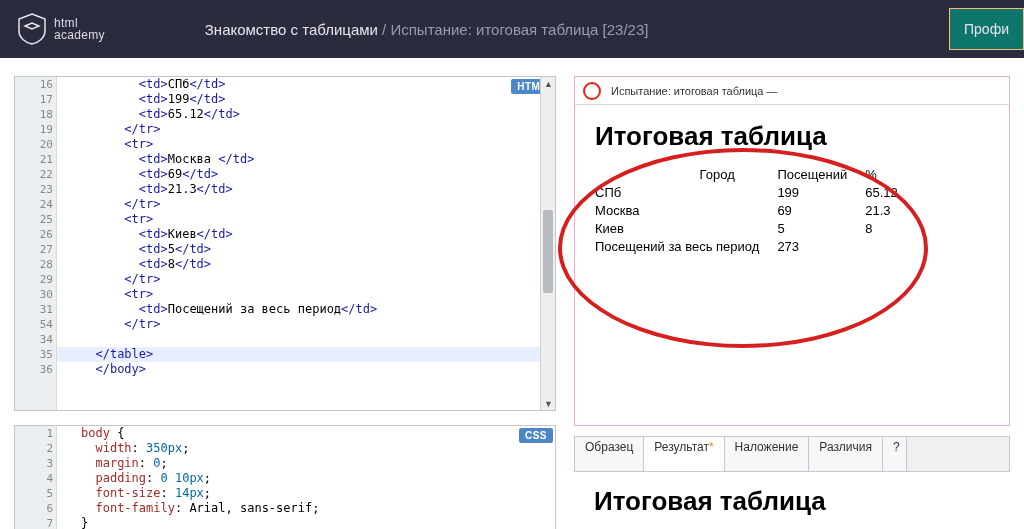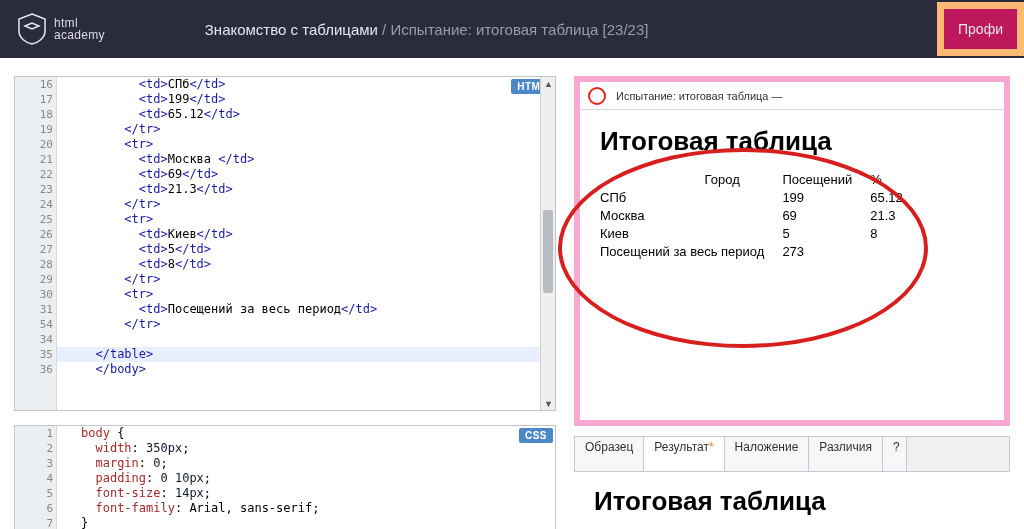--- a/index.html
+++ b/index.html
@@ -4,44 +4,44 @@
   <style>
     * { box-sizing: border-box; margin: 0; padding: 0; }
     body { font-family: Arial, sans-serif; background: #fff; width: 1024px; height: 529px; overflow: hidden; }
     .header { background: #2a2b3d; height: 58px; display: flex; align-items: center; color: #c8c8d8; padding-left: 18px; }
     .logo-wrap { display: flex; align-items: center; gap: 8px; margin-right: 100px; }
     .logo-icon { width: 28px; height: 32px; }
     .logo-text { display: flex; flex-direction: column; font-size: 12px; line-height: 12px; color: #dcdce6; letter-spacing: 0.3px; }
     .breadcrumb { font-size: 15px; }
     .breadcrumb .bc1 { color: #e6e6ee; }
     .breadcrumb .bc2 { color: #9b9bad; }
-    .profile-btn { margin-left: auto; background: #be185d; border: 7px solid #fdba74; color: #e4e4ec; padding: 12px 14px; font-size: 14px; cursor: pointer; }
+    .profile-btn { margin-left: auto; background: #0f766e; border: 1px solid #fdba74; color: #e4e4ec; padding: 12px 14px; font-size: 14px; cursor: pointer; }
     .main { display: flex; gap: 18px; padding: 18px 14px 0 14px; }
     .left-col { flex: 0 0 542px; display: flex; flex-direction: column; gap: 14px; }
     .right-col { flex: 1; }
     .editor { border: 1px solid #bfc6cc; position: relative; background: #fff; }
     .editor-html { height: 335px; }
     .editor-css { height: 115px; }
     .badge { position: absolute; top: 2px; right: 2px; color: #fff; font-size: 10px; font-weight: bold; padding: 2px 6px; border-radius: 2px; letter-spacing: 0.5px; }
     .badge-html { background: #4d87c7; }
     .badge-css { background: #4d87c7; }
     .gutter { position: absolute; left: 0; top: 0; bottom: 0; width: 42px; background: #eceff2; border-right: 1px solid #d6dadd; }
     .code-area { padding-left: 42px; font-family: "DejaVu Sans Mono", Consolas, monospace; font-size: 12px; line-height: 15px; }
     .code-line { position: relative; padding-left: 24px; white-space: pre; }
     .ln { position: absolute; left: -42px; width: 38px; text-align: right; color: #888; font-size: 11px; }
     .line-active { background: #e8efff; }
     .tag { color: #1a1aa6; }
     .attr { color: #a52a2a; }
-    .val { color: #0f172a; }
+    .val { color: #0369a1; }
     .txt { color: #000; }
     .punct { color: #000; }
     .scrollbar-v { position: absolute; right: 0; top: 0; bottom: 0; width: 15px; background: #efefef; border-left: 1px solid #d0d0d0; }
     .scroll-thumb { position: absolute; left: 2px; right: 2px; top: 40%; height: 25%; background: #b8bcc0; border-radius: 2px; }
     .scroll-arrow { position: absolute; left: 3px; width: 9px; height: 9px; color: #555; font-size: 9px; text-align: center; }
-    .browser { border: 6px solid #f9a8d4; height: 350px; position: relative; background: #fff; }
+    .browser { border: 1px solid #f9a8d4; height: 350px; position: relative; background: #fff; }
     .b-url { height: 28px; border-bottom: 1px solid #d5d9dc; display: flex; align-items: center; padding: 0 8px; gap: 10px; }
     .opera { width: 18px; height: 18px; border: 2.5px solid #e52217; border-radius: 50%; }
     .url-text { font-size: 11px; color: #333; }
     .page { padding: 16px 20px 0 20px; font-family: Arial, sans-serif; }
     .page h1 { font-size: 26px; font-weight: bold; margin-bottom: 14px; }
     .tbl { border-collapse: collapse; font-size: 13px; line-height: 18px; }
     .tbl th { text-align: left; font-weight: normal; padding-right: 18px; }
     .tbl th.c1 { text-align: center; padding-left: 80px; }
     .tbl td { padding-right: 18px; }
     .tbl .col-vis { width: 65px; }

